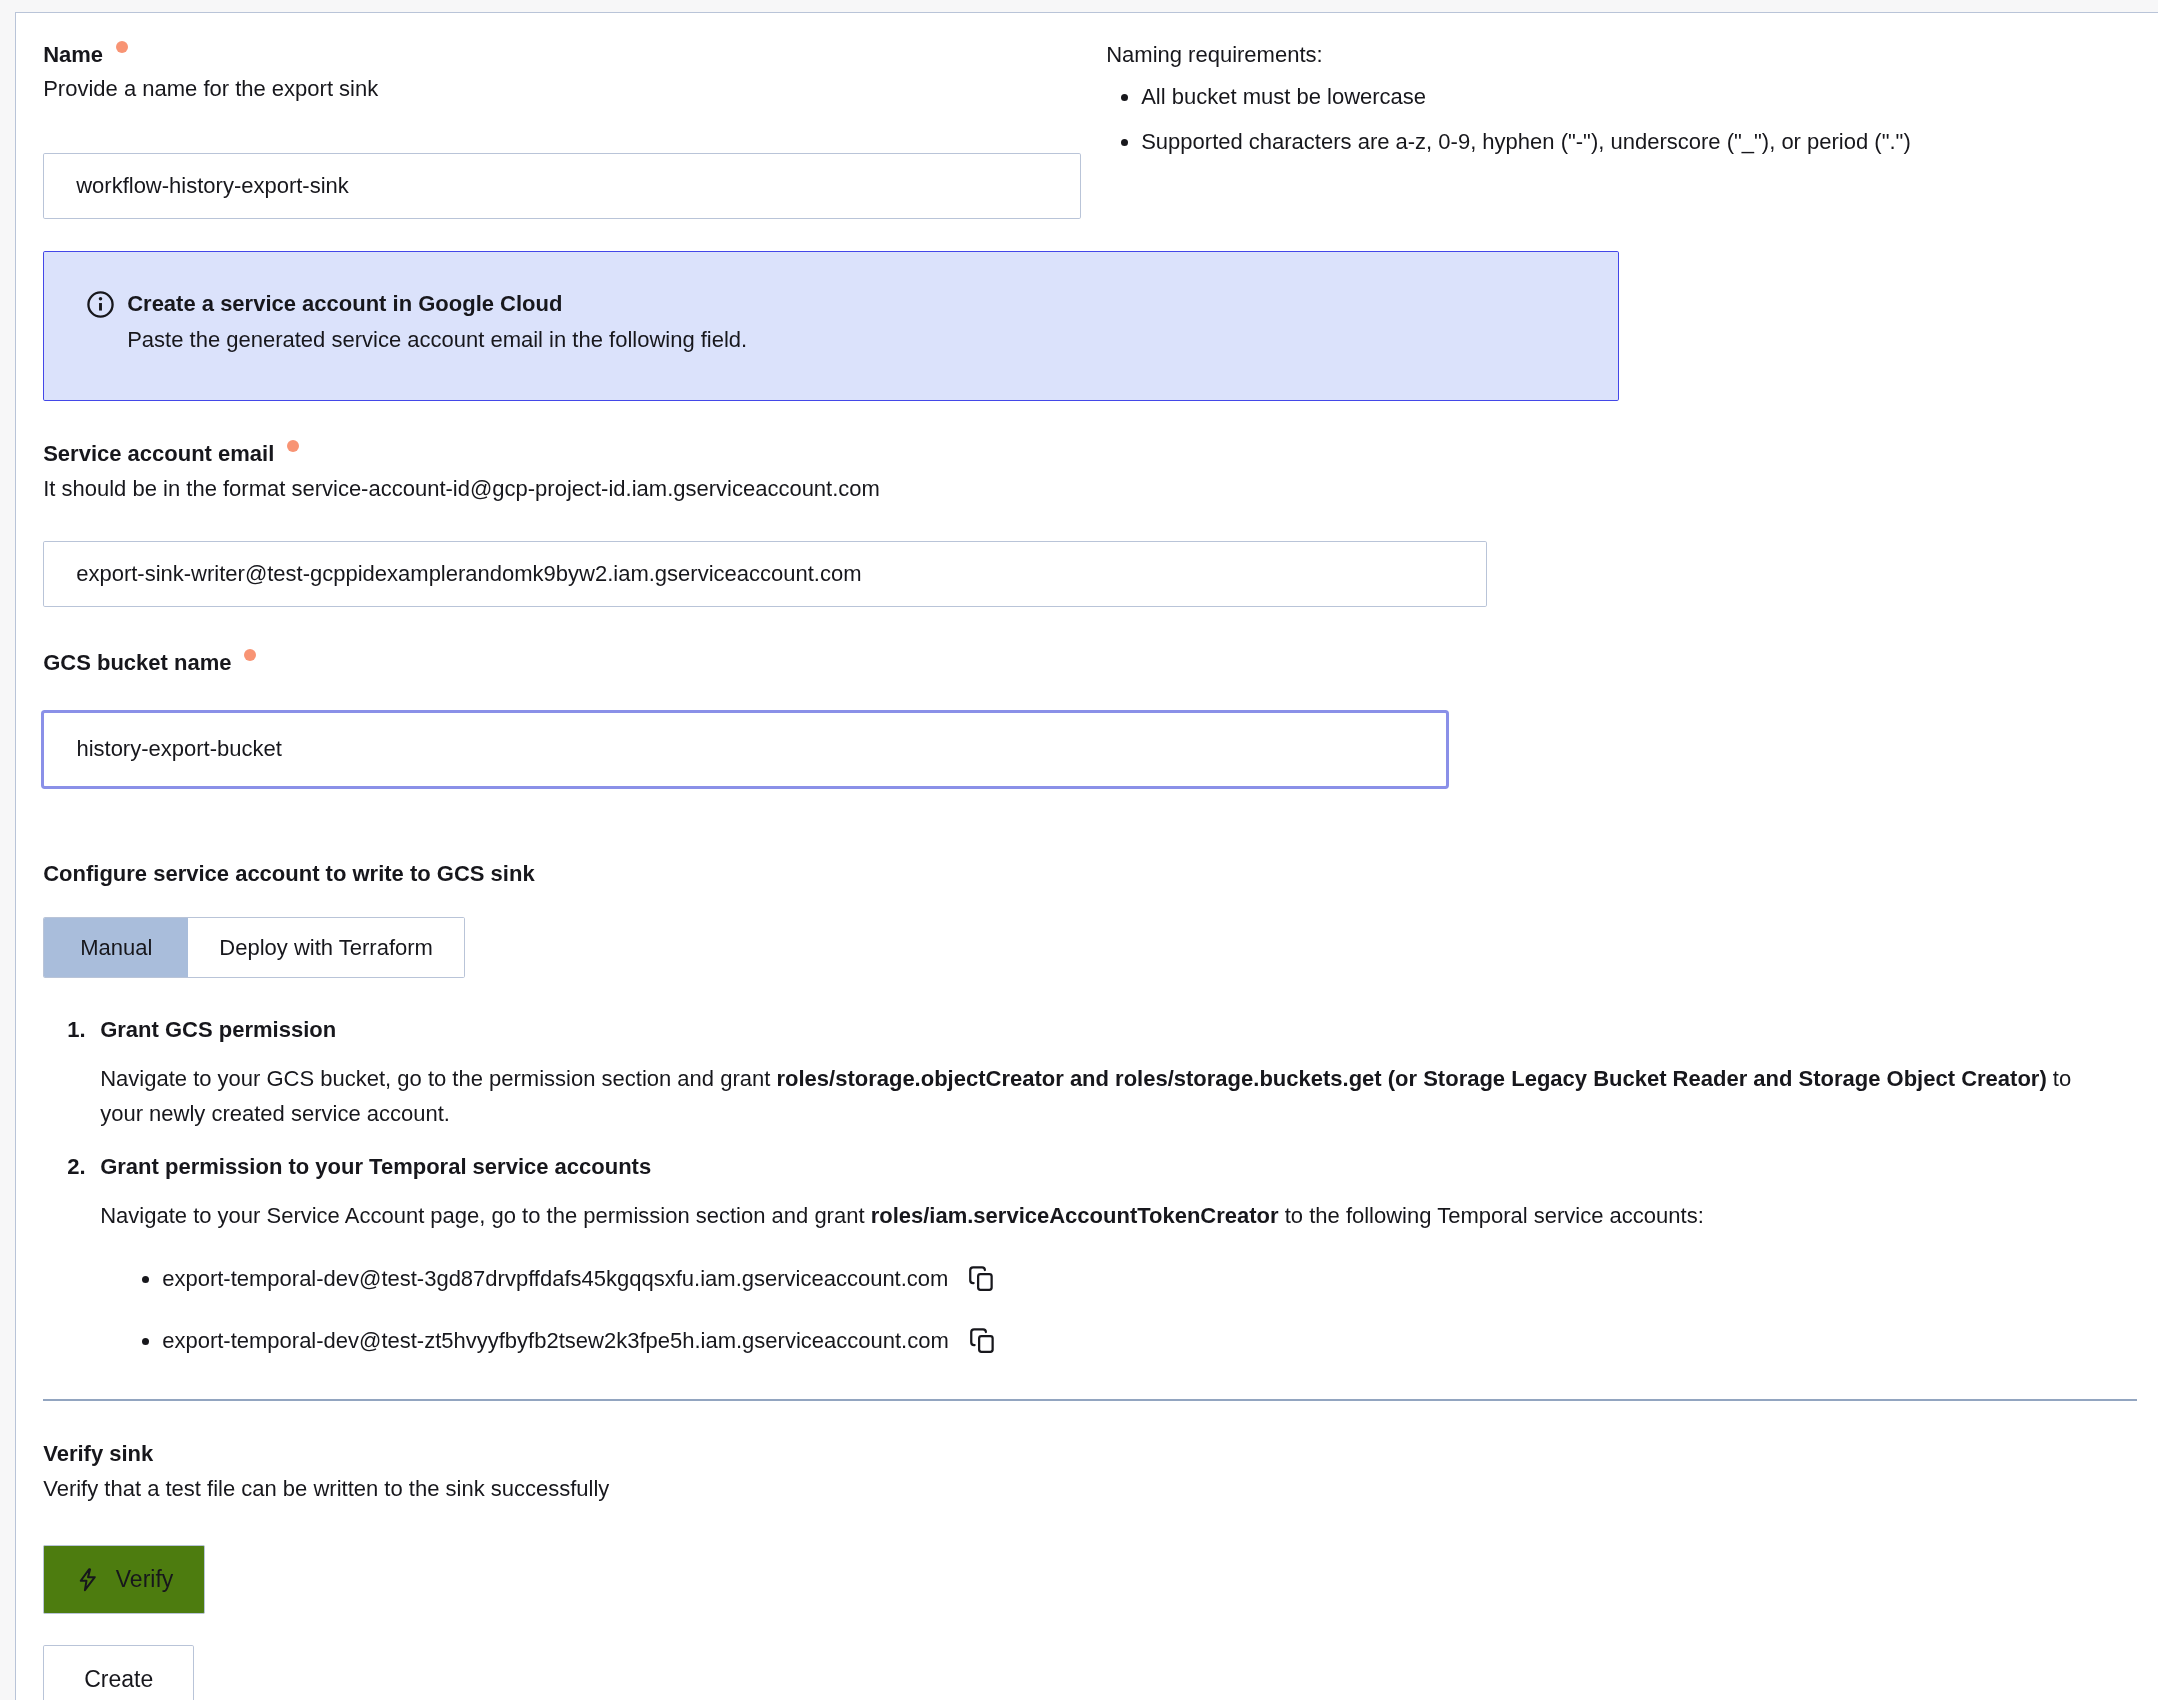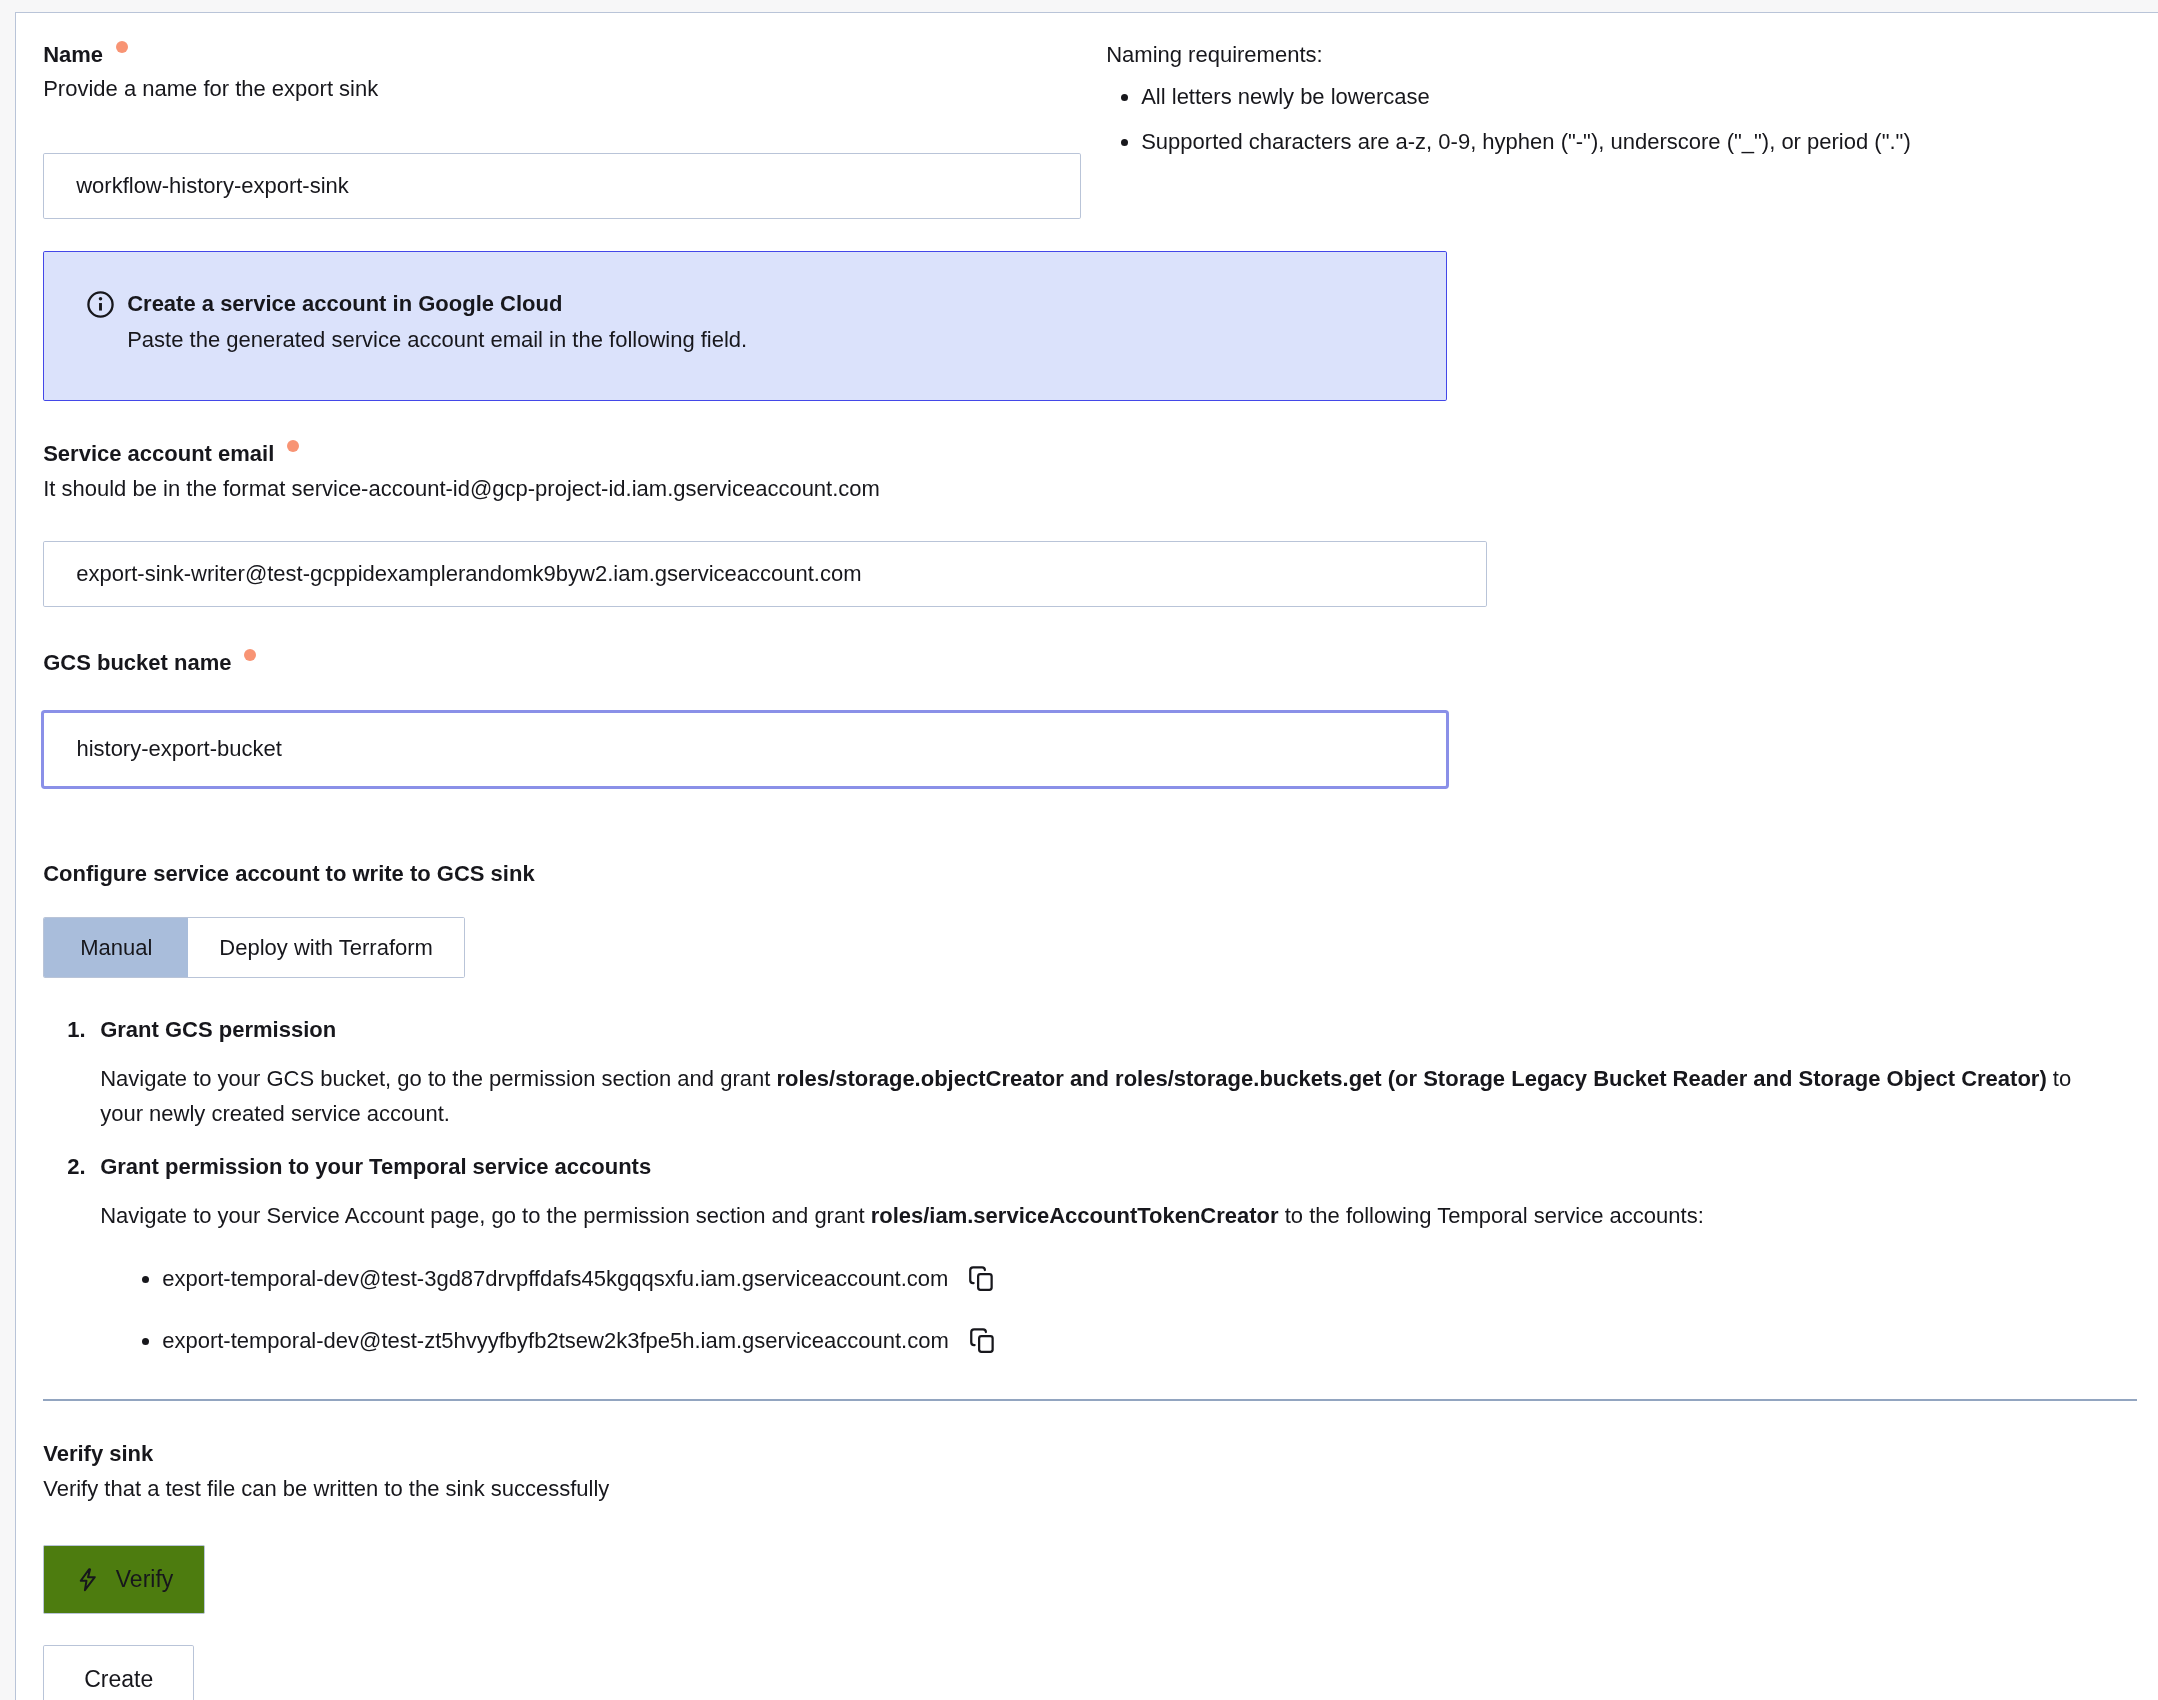--- a/index.html
+++ b/index.html
@@ -31,21 +31,21 @@
     display:block; height:66px; width:1038px; margin-top:50px;
     border:1.8px solid #b9c4d8; border-radius:1.8px; background:#fff;
     font-family:inherit; font-size:22px; color:#17171c; padding:0 32px;
   }
 
   .req-title { line-height:27.5px; }
   .req-list { margin:14.7px 0 0; padding-left:35px; }
   .req-list li { line-height:27.5px; margin-bottom:17.4px; }
 
   .info-box {
-    margin-top:32px; width:1404px; height:150px;
+    margin-top:32px; width:1576px; height:150px;
     border:1.8px solid #4347e8; border-radius:1.8px; background:#dbe2fb;
     display:flex; align-items:flex-start; padding:37px 18.4px 0 42px;
   }
   .info-icon { flex:none; width:29px; height:29px; margin-top:0.9px; }
   .info-text { margin-left:12px; }
   .info-title { font-weight:700; line-height:29px; }
   .info-body { margin-top:8.3px; line-height:27.5px; }
 
   .field-sa { margin-top:39px; }
   .wide-input { width:1444px; margin-top:39px; }
@@ -113,21 +113,21 @@
           <span class="label">Name</span>
           <span class="req-dot"></span>
         </div>
         <div class="hint">Provide a name for the export sink</div>
         <input class="text-input" type="text" value="workflow-history-export-sink" style="">
       </div>
 
       <div class="col-right">
         <div class="req-title">Naming requirements:</div>
         <ul class="req-list">
-          <li>All letters newly be lowercase</li>
+          <li>All bucket must be lowercase</li>
           <li>Supported characters are a-z, 0-9, hyphen ("-"), underscore ("_"), or period (".")</li>
         </ul>
       </div>
     </div>
 
     <div class="info-box">
       <span class="info-icon">
         <svg width="29" height="29" viewBox="0 0 24 24" fill="none" stroke="#17171c">
           <circle cx="12" cy="12" r="10" stroke-width="1.9"></circle>
           <line x1="12" y1="10.8" x2="12" y2="17" stroke-width="2.4"></line>

